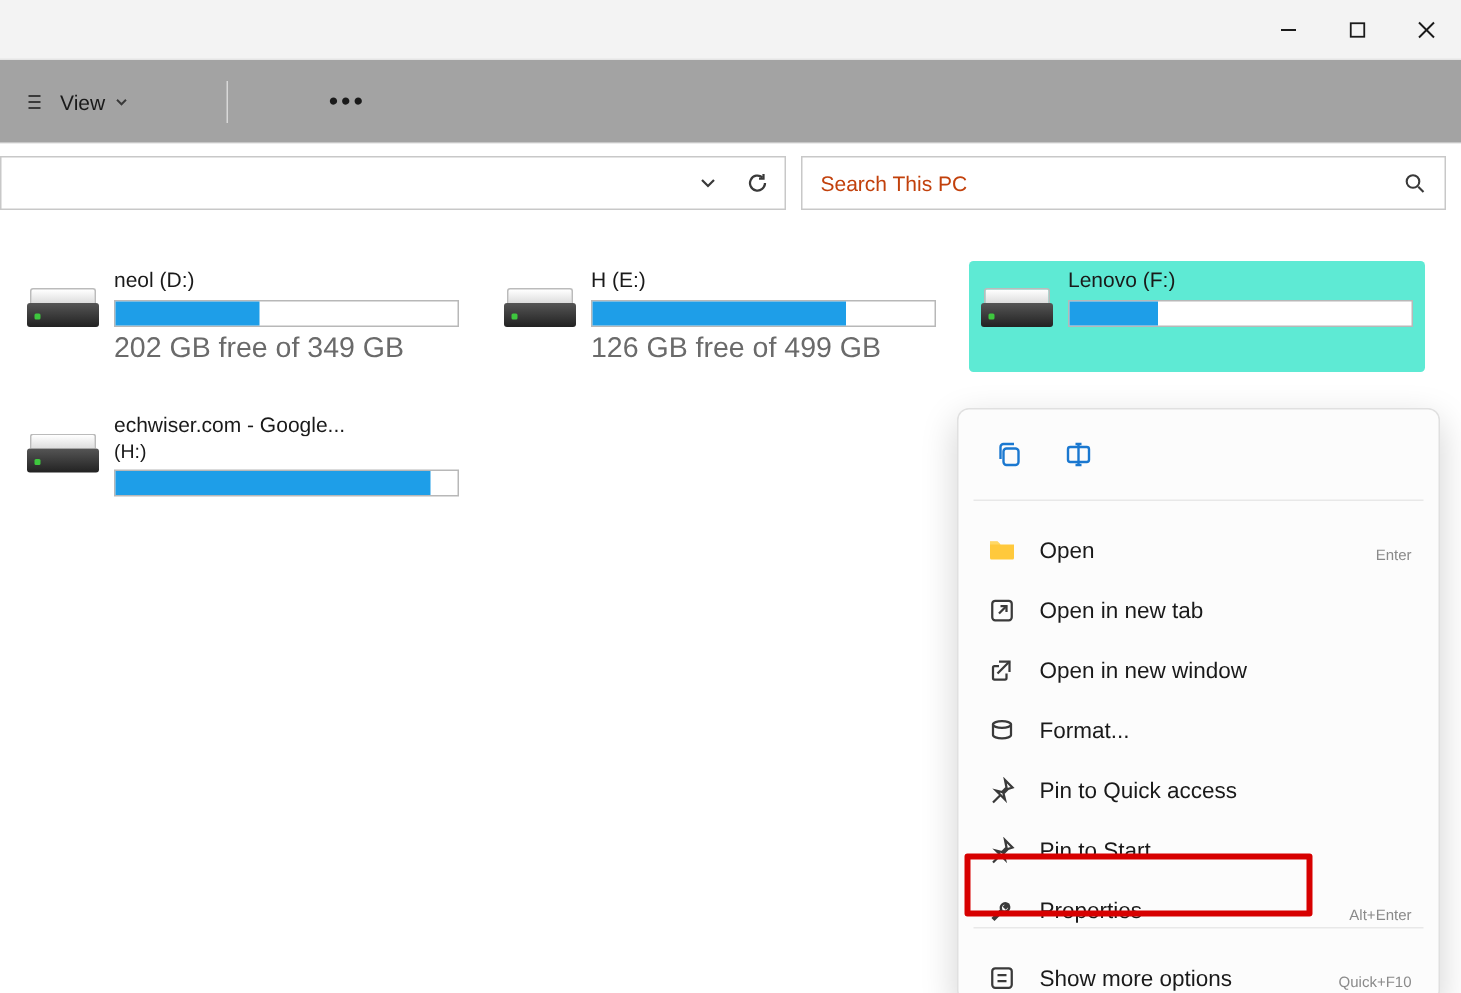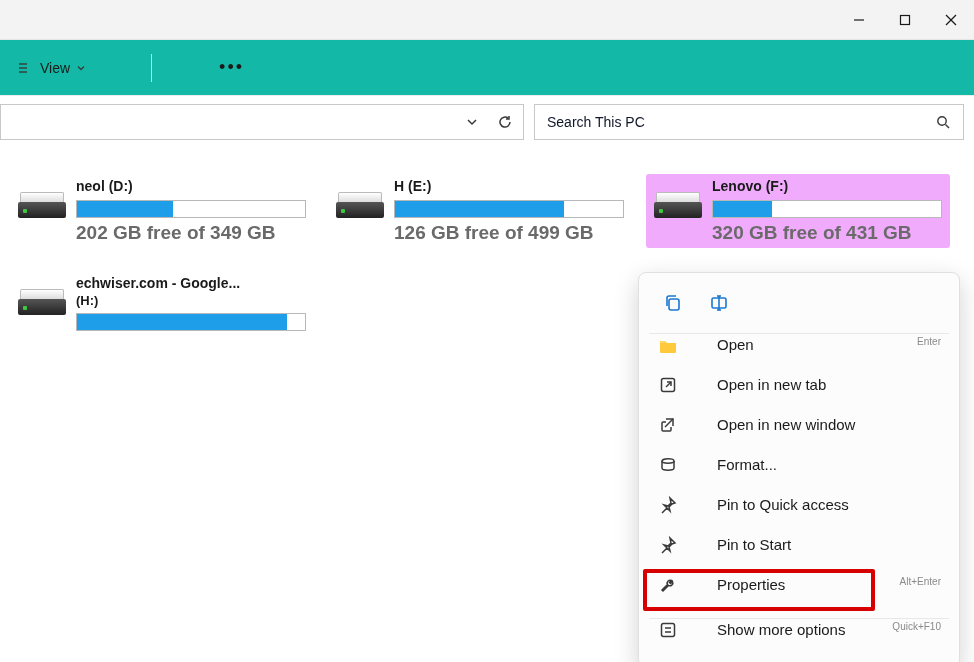--- a/index.html
+++ b/index.html
@@ -4,53 +4,53 @@
 <style>
 * { margin: 0; padding: 0; box-sizing: border-box; font-family: "Segoe UI", -apple-system, sans-serif; }
 body { background: #fff; width: 974px; height: 662px; overflow: hidden; position: relative; }
 
 
 .titlebar { height: 40px; background: #f3f3f3; display: flex; justify-content: flex-end; align-items: center; border-bottom: 1px solid #e5e5e5; }
 .winbtn { width: 46px; height: 40px; display: flex; align-items: center; justify-content: center; cursor: pointer; }
 .winbtn svg { width: 12px; height: 12px; stroke: #1a1a1a; fill: none; }
 
 
-.toolbar { height: 56px; background: #14b8a6; display: flex; align-items: center; padding-left: 6px; border-bottom: 1px solid #ececec; gap: 47px; }
+.toolbar { height: 56px; background: #a3a3a3; display: flex; align-items: center; padding-left: 6px; border-bottom: 1px solid #ececec; gap: 47px; }
 .tool-item { display: flex; align-items: center; height: 36px; padding: 0 12px; border-radius: 4px; cursor: pointer; color: #1a1a1a; font-size: 14px; }
 .tool-item .chev { margin-left: 6px; }
 .tool-sep { width: 1px; height: 28px; background: #d8d8d8; margin: 0 6px; }
 .tool-dots { font-size: 18px; letter-spacing: 2px; padding: 0 14px; }
 
 
 .addr-row { height: 52px; display: flex; align-items: center; padding: 8px 10px 8px 0; gap: 10px; }
 .addr-box { flex: 1; height: 36px; border: 1px solid #c8c8c8; display: flex; align-items: center; justify-content: flex-end; padding: 0 10px; gap: 18px; }
-.search-box { width: 430px; height: 36px; border: 1px solid #c8c8c8; display: flex; align-items: center; padding: 0 12px; color: #0f172a; font-size: 14px; }
+.search-box { width: 430px; height: 36px; border: 1px solid #c8c8c8; display: flex; align-items: center; padding: 0 12px; color: #c2410c; font-size: 14px; }
 .search-box .glyph { margin-left: auto; }
 
 
 .content { padding: 26px 10px 10px 10px; position: relative; }
 .drive-row { display: flex; gap: 14px; }
-.drive { width: 304px; display: flex; padding: 4px 8px; border-radius: 3px; font-weight: bold; }
-.drive.selected { background: #f0abfc; }
+.drive { width: 304px; display: flex; padding: 4px 8px; border-radius: 3px; }
+.drive.selected { background: #5eead4; }
 .drive-icon { width: 48px; height: 36px; margin-right: 10px; margin-top: 4px; position: relative; }
 .drive-icon .body { position: absolute; bottom: 0; left: 0; right: 0; height: 16px; background: linear-gradient(#555,#222); border-radius: 2px; }
 .drive-icon .top { position: absolute; bottom: 16px; left: 2px; right: 2px; height: 10px; background: linear-gradient(#fff,#ddd); border-radius: 2px 2px 0 0; border: 1px solid #bbb; border-bottom: none; }
 .drive-icon .led { position: absolute; bottom: 5px; left: 5px; width: 4px; height: 4px; background: #3ec73e; border-radius: 1px; }
 .drive-info { flex: 1; min-width: 0; }
 .drive-label { font-size: 14px; color: #1a1a1a; margin-bottom: 6px; white-space: nowrap; overflow: hidden; text-overflow: ellipsis; }
 .drive-bar { height: 18px; background: #fff; border: 1px solid #b8b8b8; position: relative; margin-bottom: 4px; }
 .drive-fill { position: absolute; left: 0; top: 0; bottom: 0; background: #1e9ee8; }
 .drive-free { font-size: 19px; color: #6a6a6a; }
 
 
 .ctx { position: absolute; left: 638px; top: 272px; width: 322px; background: #fcfcfc; border: 1px solid #e0e0e0; border-radius: 8px; box-shadow: 0 8px 24px rgba(0,0,0,0.18); padding: 6px; }
 .ctx-top { display: flex; gap: 6px; padding: 6px 8px 10px 8px; }
 .ctx-topbtn { width: 40px; height: 36px; display: flex; align-items: center; justify-content: center; border-radius: 4px; cursor: pointer; }
 .ctx-sep { height: 1px; background: #e8e8e8; margin: 2px 4px; }
-.ctx-item { display: flex; align-items: flex-start; height: 40px; padding: 0 12px; border-radius: 4px; cursor: pointer; font-size: 15px; color: #1a1a1a; gap: 24px; }
+.ctx-item { display: flex; align-items: flex-end; height: 40px; padding: 0 12px; border-radius: 4px; cursor: pointer; font-size: 15px; color: #1a1a1a; }
 .ctx-item .ic { width: 22px; margin-right: 14px; display: flex; align-items: center; justify-content: center; }
 .ctx-item .kb { margin-left: auto; color: #8a8a8a; font-size: 10px; }
 .ctx-highlight { border: 4px solid #d70000; border-radius: 2px; position: absolute; }
 
 svg { display: block; }
 </style>
 </head>
 <body>
 
 <div class="titlebar">
@@ -147,21 +147,20 @@
       <div class="drive-icon">
           <div class="top"></div>
           <div class="body"></div>
           <div class="led"></div>
         </div>
       <div class="drive-info">
         <div class="drive-label">Lenovo (F:)</div>
         <div class="drive-bar">
             <div class="drive-fill" style="width:26%"></div>
           </div>
-        <div class="drive-free">320 GB free of 431 GB</div>
       </div>
     </div>
   </div>
 
   <div class="drive-row" style="margin-top:23px">
 
     <div class="drive">
       <div class="drive-icon">
           <div class="top"></div>
           <div class="body"></div>

